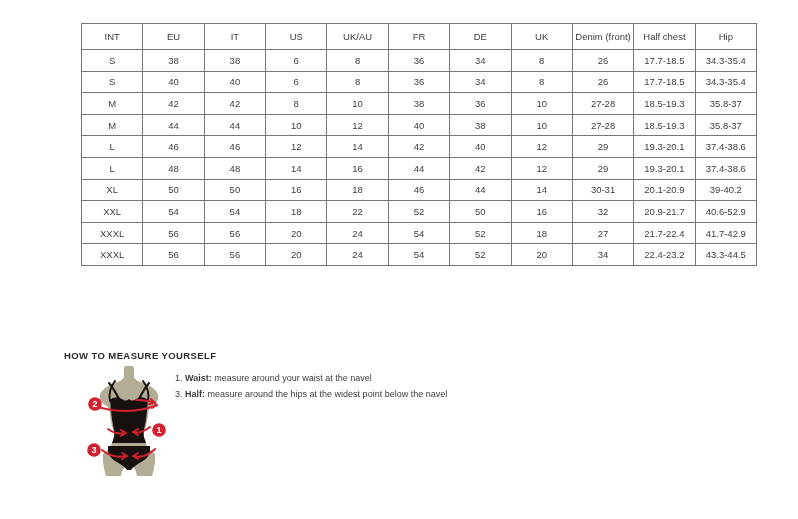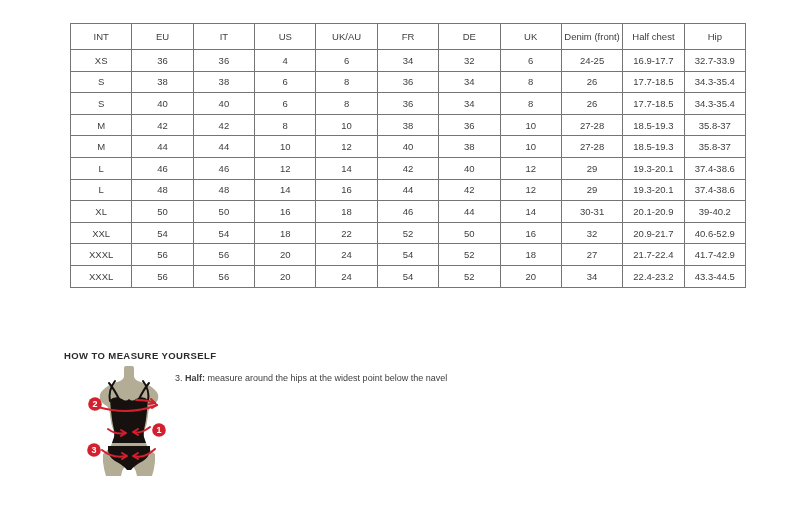--- a/index.html
+++ b/index.html
@@ -2,21 +2,21 @@
 <html><head>
 <meta charset="utf-8">
 <style>
   html,body{margin:0;padding:0;background:#ffffff;}
   body{
     width:798px;height:519px;position:relative;overflow:hidden;
     font-family:"Liberation Sans","DejaVu Sans",sans-serif;
     color:#3d3d3d;
   }
   
-  .chart-wrap{position:absolute;left:70px;top:23px;width:676px;}
+  .chart-wrap{position:absolute;left:81px;top:23px;width:676px;}
   table.size-chart{
     width:100%;border-collapse:collapse;table-layout:fixed;
     font-size:9.5px;color:#3d3d3d;
   }
   table.size-chart th, table.size-chart td{
     border:1px solid #757575;text-align:center;vertical-align:middle;
     font-weight:normal;padding:0;overflow:hidden;white-space:nowrap;
   }
   table.size-chart th{height:25px;}
   table.size-chart td{height:20.6px;}
@@ -45,33 +45,20 @@
           <th>FR</th>
           <th>DE</th>
           <th>UK</th>
           <th>Denim (front)</th>
           <th>Half chest</th>
           <th>Hip</th>
         </tr>
     </thead>
     <tbody>
         <tr>
-          <td>XS</td>
-          <td>36</td>
-          <td>36</td>
-          <td>4</td>
-          <td>6</td>
-          <td>34</td>
-          <td>32</td>
-          <td>6</td>
-          <td>24-25</td>
-          <td>16.9-17.7</td>
-          <td>32.7-33.9</td>
-        </tr>
-        <tr>
           <td>S</td>
           <td>38</td>
           <td>38</td>
           <td>6</td>
           <td>8</td>
           <td>36</td>
           <td>34</td>
           <td>8</td>
           <td>26</td>
           <td>17.7-18.5</td>
@@ -252,14 +239,15 @@
       <text x="81" y="67.3" text-anchor="middle" font-size="9" font-weight="bold" fill="#ffffff" font-family="Liberation Sans, sans-serif">1</text>
     </g>
     <g>
       <circle cx="16" cy="84" r="6.8" fill="#d2202f"></circle>
       <text x="16" y="87.3" text-anchor="middle" font-size="9" font-weight="bold" fill="#ffffff" font-family="Liberation Sans, sans-serif">3</text>
     </g>
   </svg>
 </div>
 
 <div class="steps">
+  <div class="step"><span>1.</span> <span class="lbl">Waist:</span><span> measure around your waist at the navel</span></div>
   <div class="step"><span>3.</span> <span class="lbl">Half:</span><span> measure around the hips at the widest point below the navel</span></div>
 </div>
 
 </body></html>

